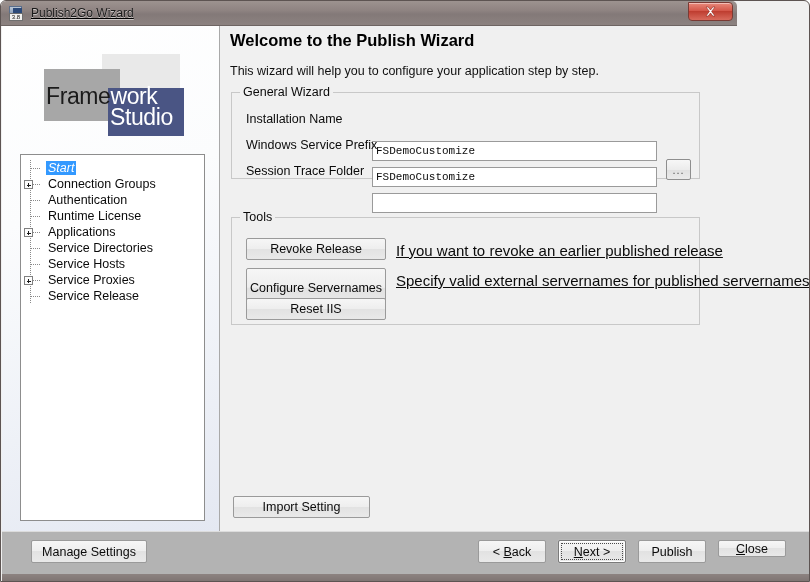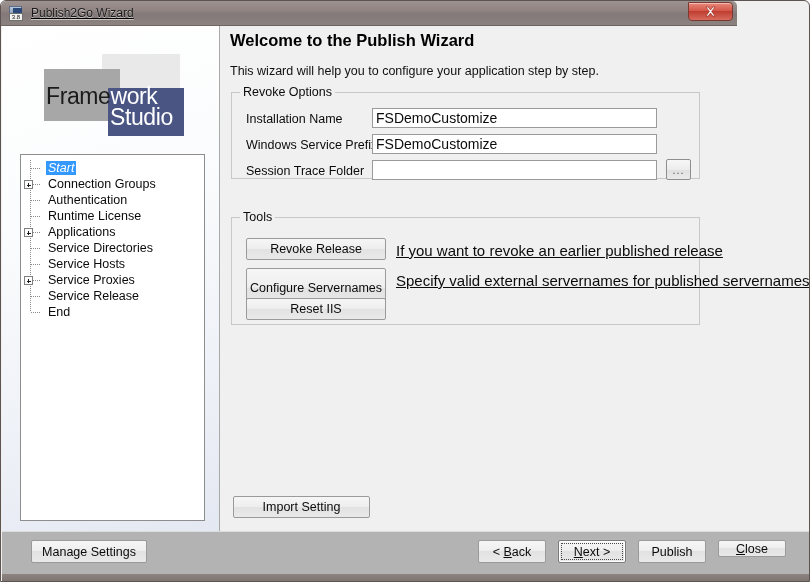--- a/index.html
+++ b/index.html
@@ -266,26 +266,27 @@
     font-size: 12.5px;
     color: #0b0b0b;
     white-space: nowrap;
   }
   .textbox {
     position: absolute;
     box-sizing: border-box;
     height: 20px;
     background: #ffffff;
     border: 1px solid #9a9a9a;
-    font-family: Liberation Sans, sans-serif;
-    font-size: 14px;
+    font-family: Liberation Mono, monospace;
+    font-size: 11px;
     color: #0b0b0b;
     padding: 0 3px;
     line-height: 18px;
     outline: none;
+    margin-top: 33px;
   }
 
   
   .wbtn {
     position: absolute;
     box-sizing: border-box;
     background: linear-gradient(to bottom,
         #f6f6f6 0%, #eeeeee 48%, #e2e2e2 50%, #e9e9e9 100%);
     border: 1px solid #9a9a9a;
     border-radius: 2px;
@@ -446,37 +447,30 @@
           </div>
           <span class="tv-label">Service Proxies</span>
         </div>
         <div class="tv-row">
           <div class="tv-indent">
             <div class="tv-trunk"></div>
             <div class="tv-branch"></div>
           </div>
           <span class="tv-label">Service Release</span>
         </div>
-        <div class="tv-row">
-          <div class="tv-indent">
-            <div class="tv-trunk half"></div>
-            <div class="tv-branch"></div>
-          </div>
-          <span class="tv-label">End</span>
-        </div>
       </div>
   </div>
 
   <div class="content">
 
     <div class="page-title">Welcome to the Publish Wizard</div>
     <div class="page-subtitle">This wizard will help you to configure your application step by step.</div>
 
     <div class="groupbox" id="gb-general">
-      <div class="groupbox-legend">Revoke Options</div>
+      <div class="groupbox-legend">General Wizard</div>
 
       <div class="field-label" style="left:14px; top:19px;">Installation Name</div>
       <input class="textbox" style="left: 140px; top: 15px; width: 285px;" type="text" value="FSDemoCustomize">
 
       <div class="field-label" style="left:14px; top:45px;">Windows Service Prefix</div>
       <input class="textbox" style="left: 140px; top: 41px; width: 285px;" type="text" value="FSDemoCustomize">
 
       <div class="field-label" style="left:14px; top:71px;">Session Trace Folder</div>
       <input class="textbox" style="left: 140px; top: 67px; width: 285px;" type="text">
       <div class="ellipsis-btn" style="left:434px; top:66px;">...</div>

